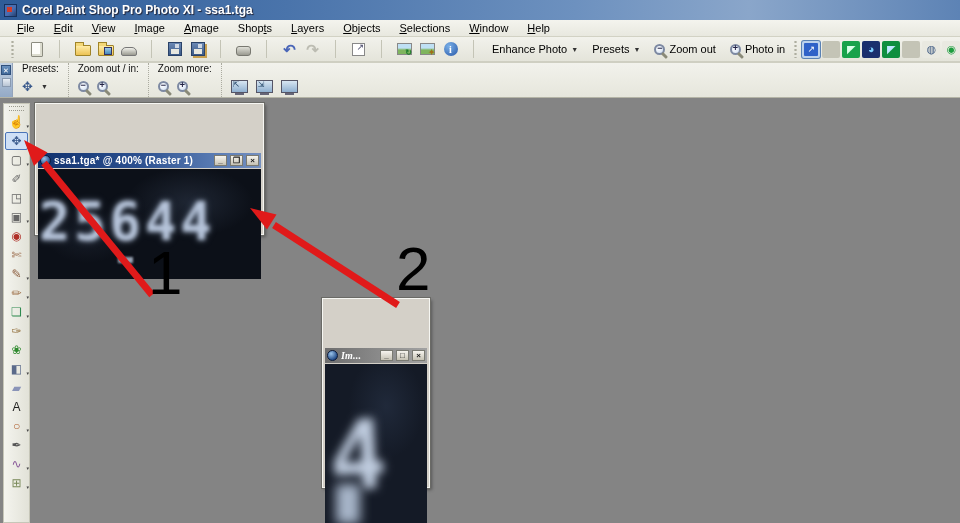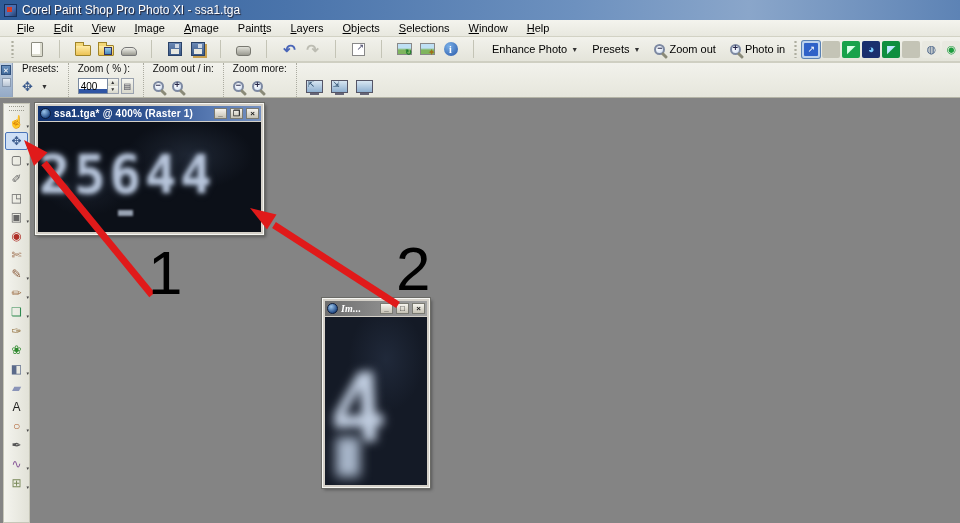--- a/index.html
+++ b/index.html
@@ -11,21 +11,21 @@
 
   
   .titlebar {
     position:absolute; left:0; top:0; width:960px; height:20px;
     background:linear-gradient(90deg,#2e5c98 0%,#4a74ab 30%,#6d91bf 60%,#8aa6ca 78%,#5d83b5 100%);
     display:flex; align-items:center; gap:5px; padding:0 4px;
   }
   .app-icon { width:13px; height:13px; position:relative; flex:0 0 auto;
     background:linear-gradient(135deg,#4a6db0 55%,#23406f); border:1px solid #16305c; }
   .app-icon::after { content:""; position:absolute; left:2px; top:2px; width:5px; height:5px; background:#d23a28; }
-  .app-title { color:#fff; font-size:12px; font-weight:normal; text-shadow:1px 1px 1px #223; white-space:nowrap; }
+  .app-title { color:#fff; font-size:12px; font-weight:bold; text-shadow:1px 1px 1px #223; white-space:nowrap; }
 
   
   .menubar {
     position:absolute; left:0; top:20px; width:960px; height:17px;
     background:linear-gradient(#f4f4ee,#e8e8df); border-bottom:1px solid #d2d2c4;
     display:flex; align-items:center; padding-left:8px;
   }
   .menu-item { font-size:11px; color:#000; padding:1px 10px 1px 9px; cursor:default; white-space:nowrap; }
   .menu-item u { text-decoration:underline; }
 
@@ -112,21 +112,21 @@
     display:flex; flex-direction:column; align-items:center; padding-top:2px; z-index:5; }
   .tp-grip { width:15px; height:5px; border-top:1px dotted #9a9a8e; border-bottom:1px dotted #9a9a8e; margin-bottom:2px; }
   .tool { position:relative; width:23px; height:18px; margin-bottom:1px; display:flex; align-items:center; justify-content:center; }
   .tool .tglyph { font-size:12px; line-height:1; }
   .tool.has-arrow::after { content:"▾"; position:absolute; right:-1px; bottom:2px; font-size:5px; color:#444; }
   .tool.selected { background:#cfe0f6; border:1px solid #4a74b8; border-radius:2px; }
 
   
   .xpwin { position:absolute; background:#d4d0c8; border:1px solid #f6f6f2; outline:1px solid #6a6a66;
     box-shadow:2px 2px 3px rgba(0,0,0,.35); padding:2px; z-index:10; }
-  .win-title { height:15px; display:flex; align-items:center; gap:3px; padding:0 2px; }
+  .win-title { height:15px; display:flex; align-items:center; gap:3px; padding:0 2px;margin-top:47px; }
   .wt-active { background:linear-gradient(90deg,#10316e,#2c508f 45%,#5a7cb4 80%,#7590bf); }
   .wt-inactive { background:linear-gradient(90deg,#6e6e6e,#8e8e8e 60%,#a2a2a2); }
   .wt-icon { width:11px; height:11px; border-radius:50%; flex:0 0 auto;
     background:radial-gradient(circle at 35% 30%,#9ac4ea,#27508c 70%,#122a52); border:1px solid #0c1c3c; }
   .wt-text { color:#fff; font-size:10px; font-weight:bold; white-space:nowrap; overflow:hidden; flex:1;
     font-family:"Liberation Sans",sans-serif; letter-spacing:.2px; }
   .wt-text.serif { font-family:"Liberation Serif",serif; font-style:italic; }
   .wbtn { width:13px; height:11px; flex:0 0 auto; background:linear-gradient(#f6f4ee,#c6c2b4);
     border:1px solid #7a7a72; font-size:8px; line-height:9px; text-align:center; color:#1a1a1a; font-weight:bold; }
   .win-canvas { position:relative; overflow:hidden; margin-top:1px; }
@@ -166,21 +166,21 @@
     <span class="menu-item"><span></span><u>F</u><span>ile</span></span>
 
     <span class="menu-item"><span></span><u>E</u><span>dit</span></span>
 
     <span class="menu-item"><span></span><u>V</u><span>iew</span></span>
 
     <span class="menu-item"><span></span><u>I</u><span>mage</span></span>
 
     <span class="menu-item"><span></span><u>A</u><span>mage</span></span>
 
-    <span class="menu-item"><span>Paint</span><u>t</u><span>s</span></span>
+    <span class="menu-item"><span>Shop</span><u>t</u><span>s</span></span>
 
     <span class="menu-item"><span></span><u>L</u><span>ayers</span></span>
 
     <span class="menu-item"><span></span><u>O</u><span>bjects</span></span>
 
     <span class="menu-item"><span></span><u>S</u><span>elections</span></span>
 
     <span class="menu-item"><span></span><u>W</u><span>indow</span></span>
 
     <span class="menu-item"><span></span><u>H</u><span>elp</span></span>
@@ -337,33 +337,20 @@
     <span class="ob-pin"></span>
   </div>
   <div class="ob-sec">
     <span class="ob-label">Presets:</span>
     <span class="ob-controls">
       <span class="preset-glyph">✥</span>
       <span class="caret">▼</span>
     </span>
   </div>
   <div class="ob-sec">
-    <span class="ob-label">Zoom ( % ):</span>
-    <span class="ob-controls">
-      <span class="spin">
-        <input value="400" style="">
-        <span class="spin-btns">
-            <span>▲</span>
-            <span>▼</span>
-          </span>
-        <span class="slider-btn">▤</span>
-      </span>
-    </span>
-  </div>
-  <div class="ob-sec">
     <span class="ob-label">Zoom out / in:</span>
     <span class="ob-controls">
       <span class="mag">
           <span class="sign">−</span>
         </span>
       <span class="mag">
           <span class="sign">+</span>
         </span>
     </span>
   </div>

